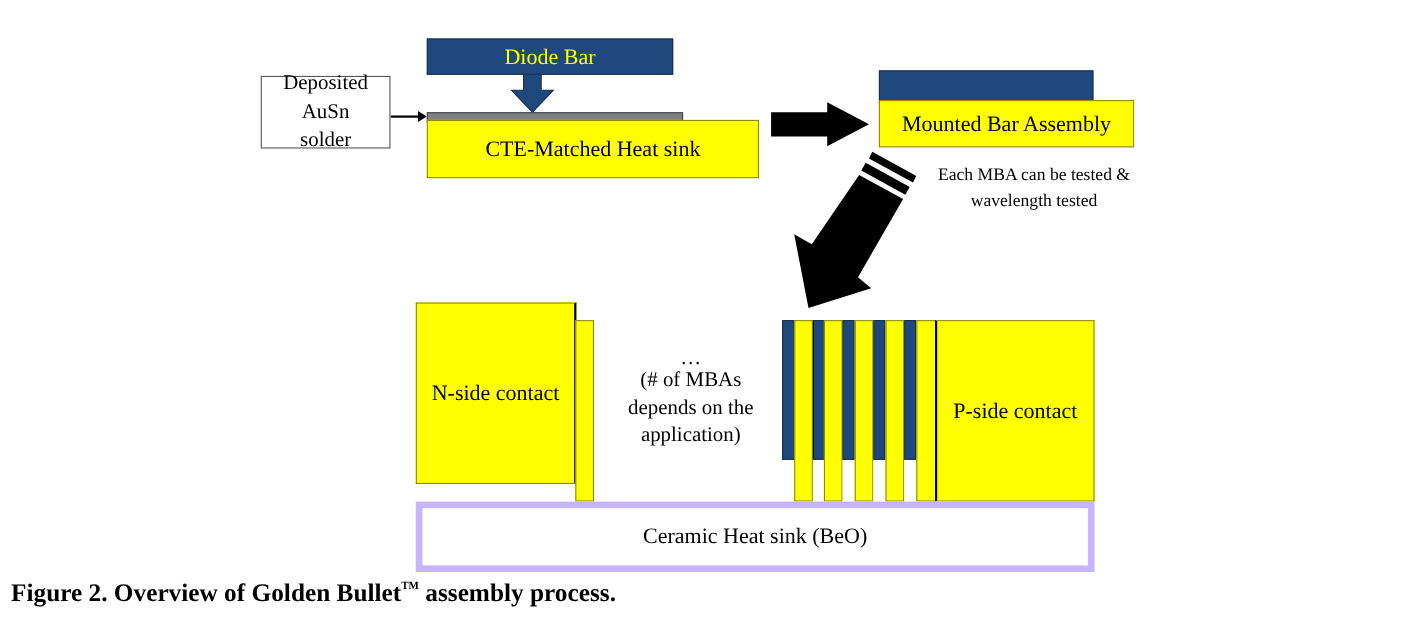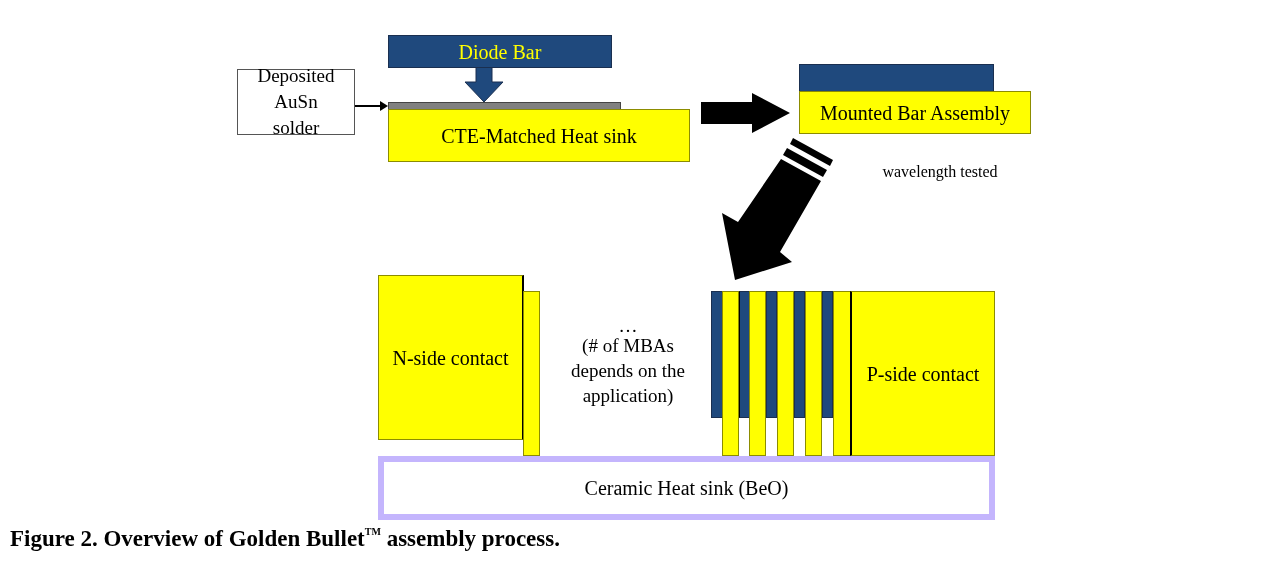--- a/index.html
+++ b/index.html
@@ -49,20 +49,21 @@
 <div class="abs yellow lbl" style="left:388px;top:109px;width:302px;height:53px;font-size:20px;">
   <span>CTE-Matched Heat sink</span>
 </div>
 
 <div class="abs navy" style="left:799px;top:64px;width:195px;height:29px;"></div>
 <div class="abs yellow lbl" style="left:799px;top:91px;width:232px;height:43px;font-size:20px;">
   <span>Mounted Bar Assembly</span>
 </div>
 
 <div class="lbl" style="left:830px;top:147px;width:220px;height:48px;flex-direction:column;font-size:16px;line-height:23px;">
+  <span>Each MBA can be tested &amp;</span>
   <span>wavelength tested</span>
 </div>
 
 <div class="abs yellow lbl" style="left:378px;top:275px;width:146px;height:165px;font-size:20px;border-right:2px solid #000;">
   <span>N-side contact</span>
 </div>
 <div class="abs yellow" style="left:523px;top:291px;width:17px;height:165px;"></div>
 
 <div class="lbl" style="left:548px;top:312px;width:160px;height:102px;flex-direction:column;font-size:19px;line-height:25px;">
   <span style="line-height:14px;">…</span>

